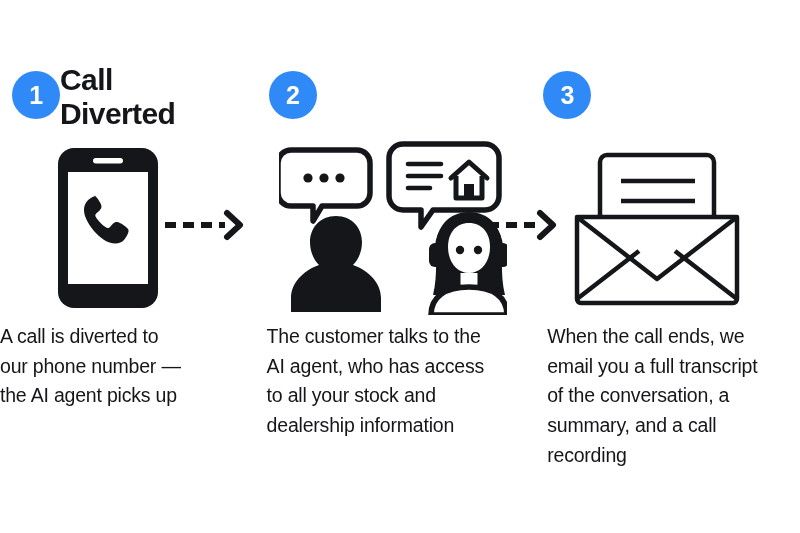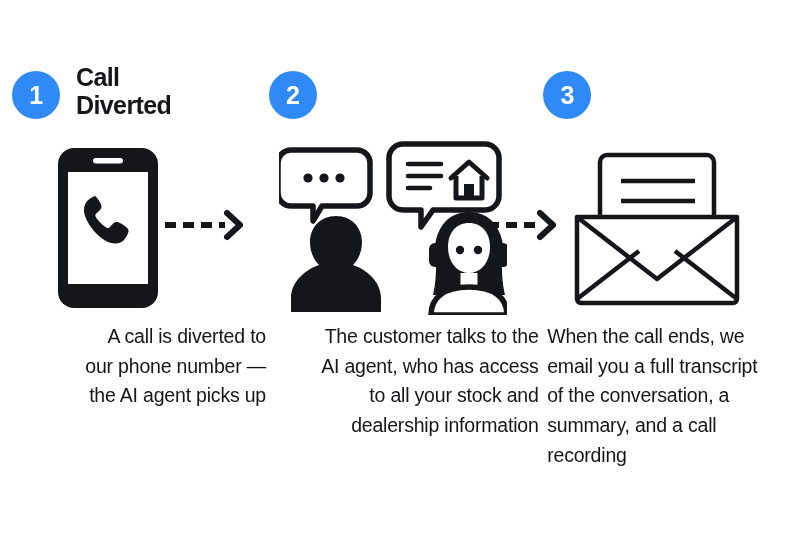--- a/index.html
+++ b/index.html
@@ -60,22 +60,21 @@
     font-size: 25px;
     font-weight: bold;
     display: flex;
     align-items: center;
     justify-content: center;
     flex: 0 0 auto;
     margin-top: 8px;
     letter-spacing: -0.5px;
   }
   .title {
-    margin-left: 16px;
-    font-size: 25px;
+    font-size: 30px;
     font-weight: bold;
     line-height: 1.12;
     letter-spacing: -0.6px;
     color: #15161a;
     white-space: pre-line;
   }
 
   
   .art {
     position: absolute;
@@ -102,22 +101,22 @@
   
   .caption {
     position: absolute;
     top: 322px;
     font-size: 19.5px;
     line-height: 1.52;
     color: #15161a;
     letter-spacing: -0.2px;
     white-space: pre-line;
   }
-  .step-1 .caption { left: 0px; width: 266px; text-align: right; }
-  .step-2 .caption { left: 0px; width: 272px; text-align: right; }
+  .step-1 .caption { left: 0px; width: 266px; text-align: left; }
+  .step-2 .caption { left: 0px; width: 272px; text-align: left; }
   .step-3 .caption { left: 14px; width: 238px; text-align: left; }
 </style>
 </head>
 <body>
 
 <div class="canvas">
 
   <div class="steps">
 
     <div class="step step-1">

